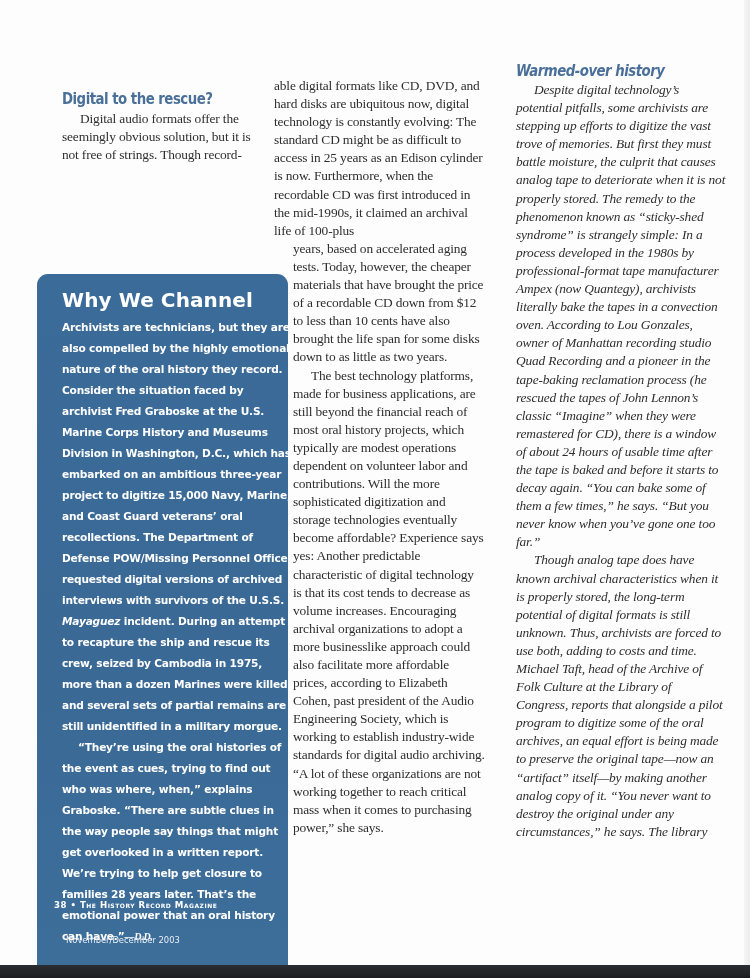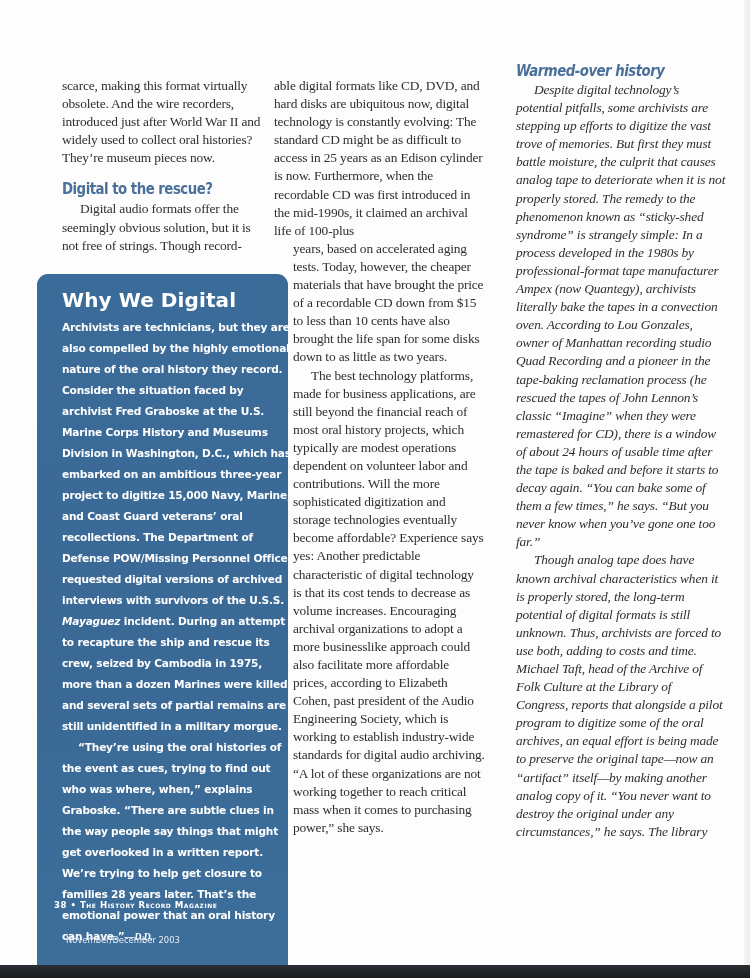--- a/index.html
+++ b/index.html
@@ -158,41 +158,40 @@
       color: #e9eef4;
       margin-top: 24px;
     }
   </style>
 </head>
 <body>
 
 <div class="page">
 
   <div class="col col-left">
-    <p>scarce, making this format virtually obsolete. And the wire recorders, introduced just after World War II and widely used to collect oral histories? They’re museum pieces now.</p>
     <h2 class="section-head">Digital to the rescue?</h2>
     <p class="indent">Digital audio formats offer the seemingly obvious solution, but it is not free of strings. Though record-</p>
   </div>
 
   <div class="col col-mid">
     <p>able digital formats like CD, DVD, and hard disks are ubiquitous now, digital technology is constantly evolving: The standard CD might be as difficult to access in 25 years as an Edison cylinder is now. Furthermore, when the recordable CD was first introduced in the mid-1990s, it claimed an archival life of 100-plus</p>
     <div class="narrow">
-      <p>years, based on accelerated aging tests. Today, however, the cheaper materials that have brought the price of a recordable CD down from $15 to less than 10 cents have also brought the life span for some disks down to as little as two years.</p>
+      <p>years, based on accelerated aging tests. Today, however, the cheaper materials that have brought the price of a recordable CD down from $12 to less than 10 cents have also brought the life span for some disks down to as little as two years.</p>
       <p class="indent">The best technology platforms, made for business applications, are still beyond the financial reach of most oral history projects, which typically are modest operations dependent on volunteer labor and contributions. Will the more sophisticated digitization and storage technologies eventually become affordable? Experience says yes: Another predictable characteristic of digital technology is that its cost tends to decrease as volume increases. Encouraging archival organizations to adopt a more businesslike approach could also facilitate more affordable prices, according to Elizabeth Cohen, past president of the Audio Engineering Society, which is working to establish industry-wide standards for digital audio archiving. “A lot of these organizations are not working together to reach critical mass when it comes to purchasing power,” she says.</p>
     </div>
   </div>
 
   <div class="col col-right">
     <h2 class="section-head">Warmed-over history</h2>
     <p class="indent">Despite digital technology’s potential pitfalls, some archivists are stepping up efforts to digitize the vast trove of memories. But first they must battle moisture, the culprit that causes analog tape to deteriorate when it is not properly stored. The remedy to the phenomenon known as “sticky-shed syndrome” is strangely simple: In a process developed in the 1980s by professional-format tape manufacturer Ampex (now Quantegy), archivists literally bake the tapes in a convection oven. According to Lou Gonzales, owner of Manhattan recording studio Quad Recording and a pioneer in the tape-baking reclamation process (he rescued the tapes of John Lennon’s classic “Imagine” when they were remastered for CD), there is a window of about 24 hours of usable time after the tape is baked and before it starts to decay again. “You can bake some of them a few times,” he says. “But you never know when you’ve gone one too far.”</p>
     <p class="indent">Though analog tape does have known archival characteristics when it is properly stored, the long-term potential of digital formats is still unknown. Thus, archivists are forced to use both, adding to costs and time. Michael Taft, head of the Archive of Folk Culture at the Library of Congress, reports that alongside a pilot program to digitize some of the oral archives, an equal effort is being made to preserve the original tape—now an “artifact” itself—by making another analog copy of it. “You never want to destroy the original under any circumstances,” he says. The library</p>
   </div>
 
   <div class="sidebar">
-    <div class="sidebar-title">Why We Digital</div>
+    <div class="sidebar-title">Why We Channel</div>
     <div class="sidebar-body">
       <p><span>Archivists are technicians, but they are also compelled by the highly emotional nature of the oral history they record. Consider the situation faced by archivist Fred Graboske at the U.S. Marine Corps History and Museums Division in Washington, D.C., which has embarked on an ambitious three-year project to digitize 15,000 Navy, Marine, and Coast Guard veterans’ oral recollections. The Department of Defense POW/Missing Personnel Office requested digital versions of archived interviews with survivors of the U.S.S. </span><em>Mayaguez</em><span> incident. During an attempt to recapture the ship and rescue its crew, seized by Cambodia in 1975, more than a dozen Marines were killed, and several sets of partial remains are still unidentified in a military morgue.</span></p>
       <p class="indent"><span>“They’re using the oral histories of the event as cues, trying to find out who was where, when,” explains Graboske. “There are subtle clues in the way people say things that might get overlooked in a written report. We’re trying to help get closure to families 28 years later. That’s the emotional power that an oral history can have.”</span><span class="sig">—D.D.</span></p>
     </div>
     <div class="folio">
       <div class="folio-line1">
         <span>38</span>
         <span>•</span>
         <span class="sc">The History Record Magazine</span>
       </div>

